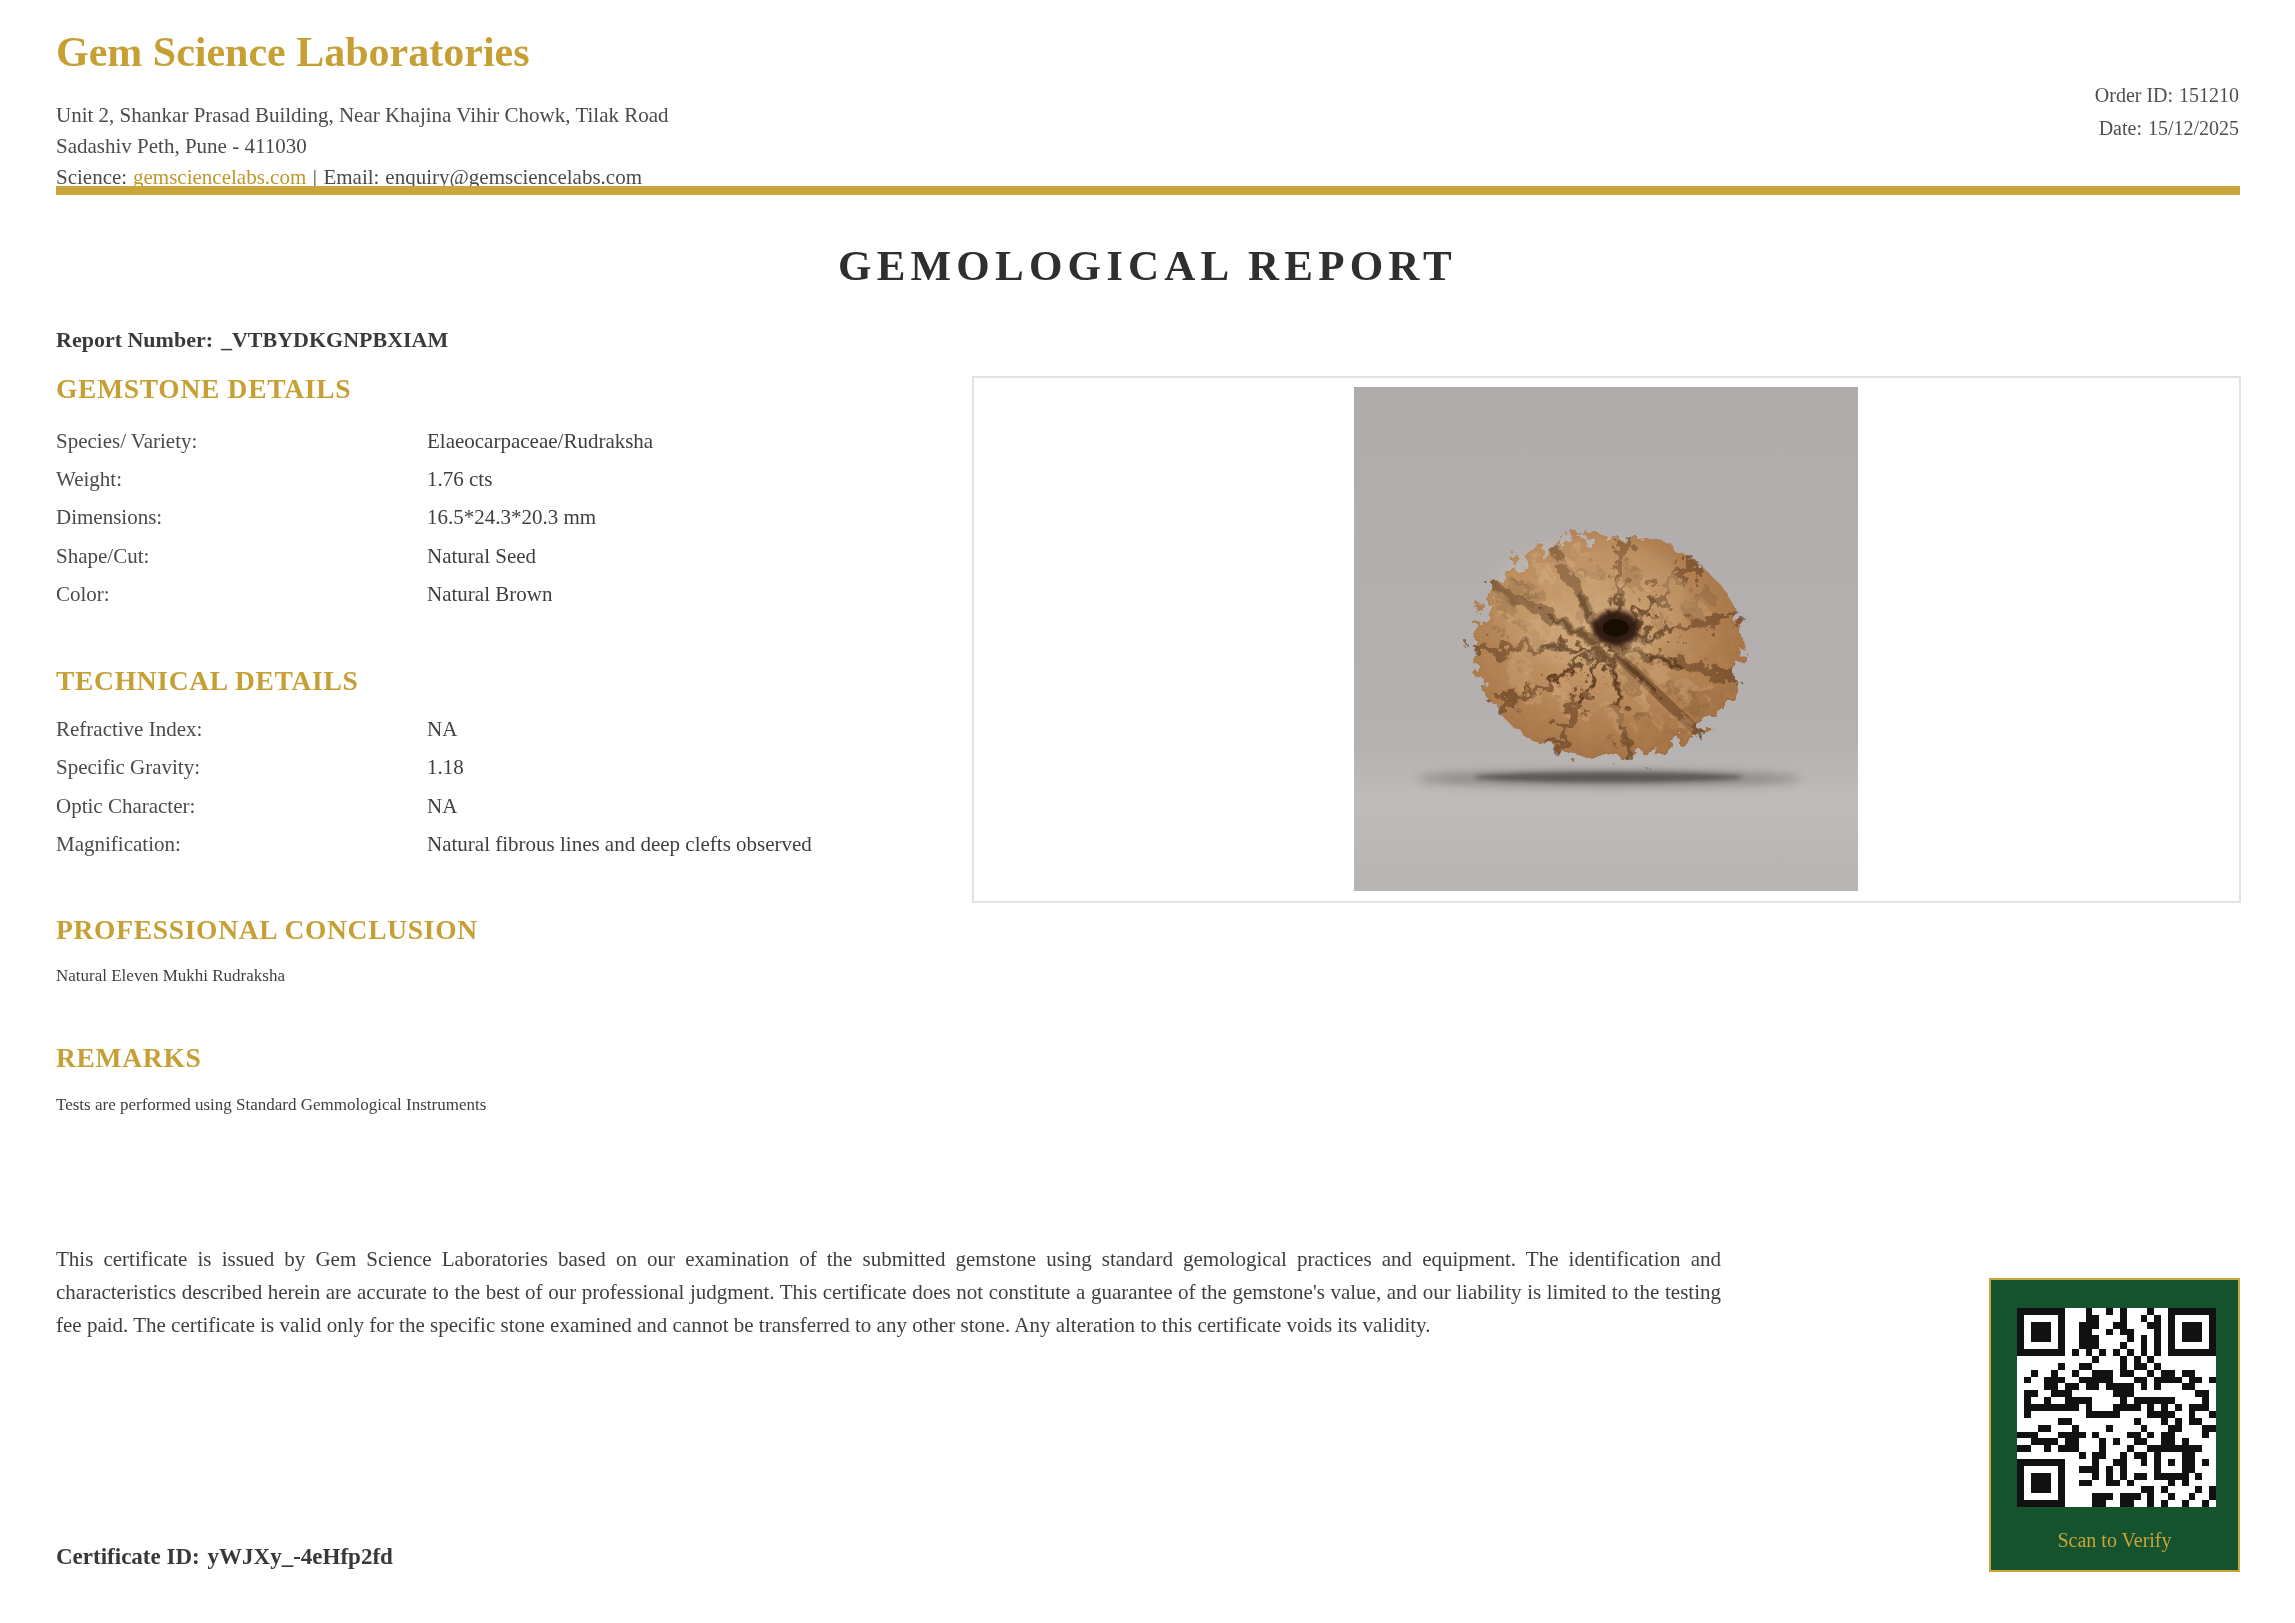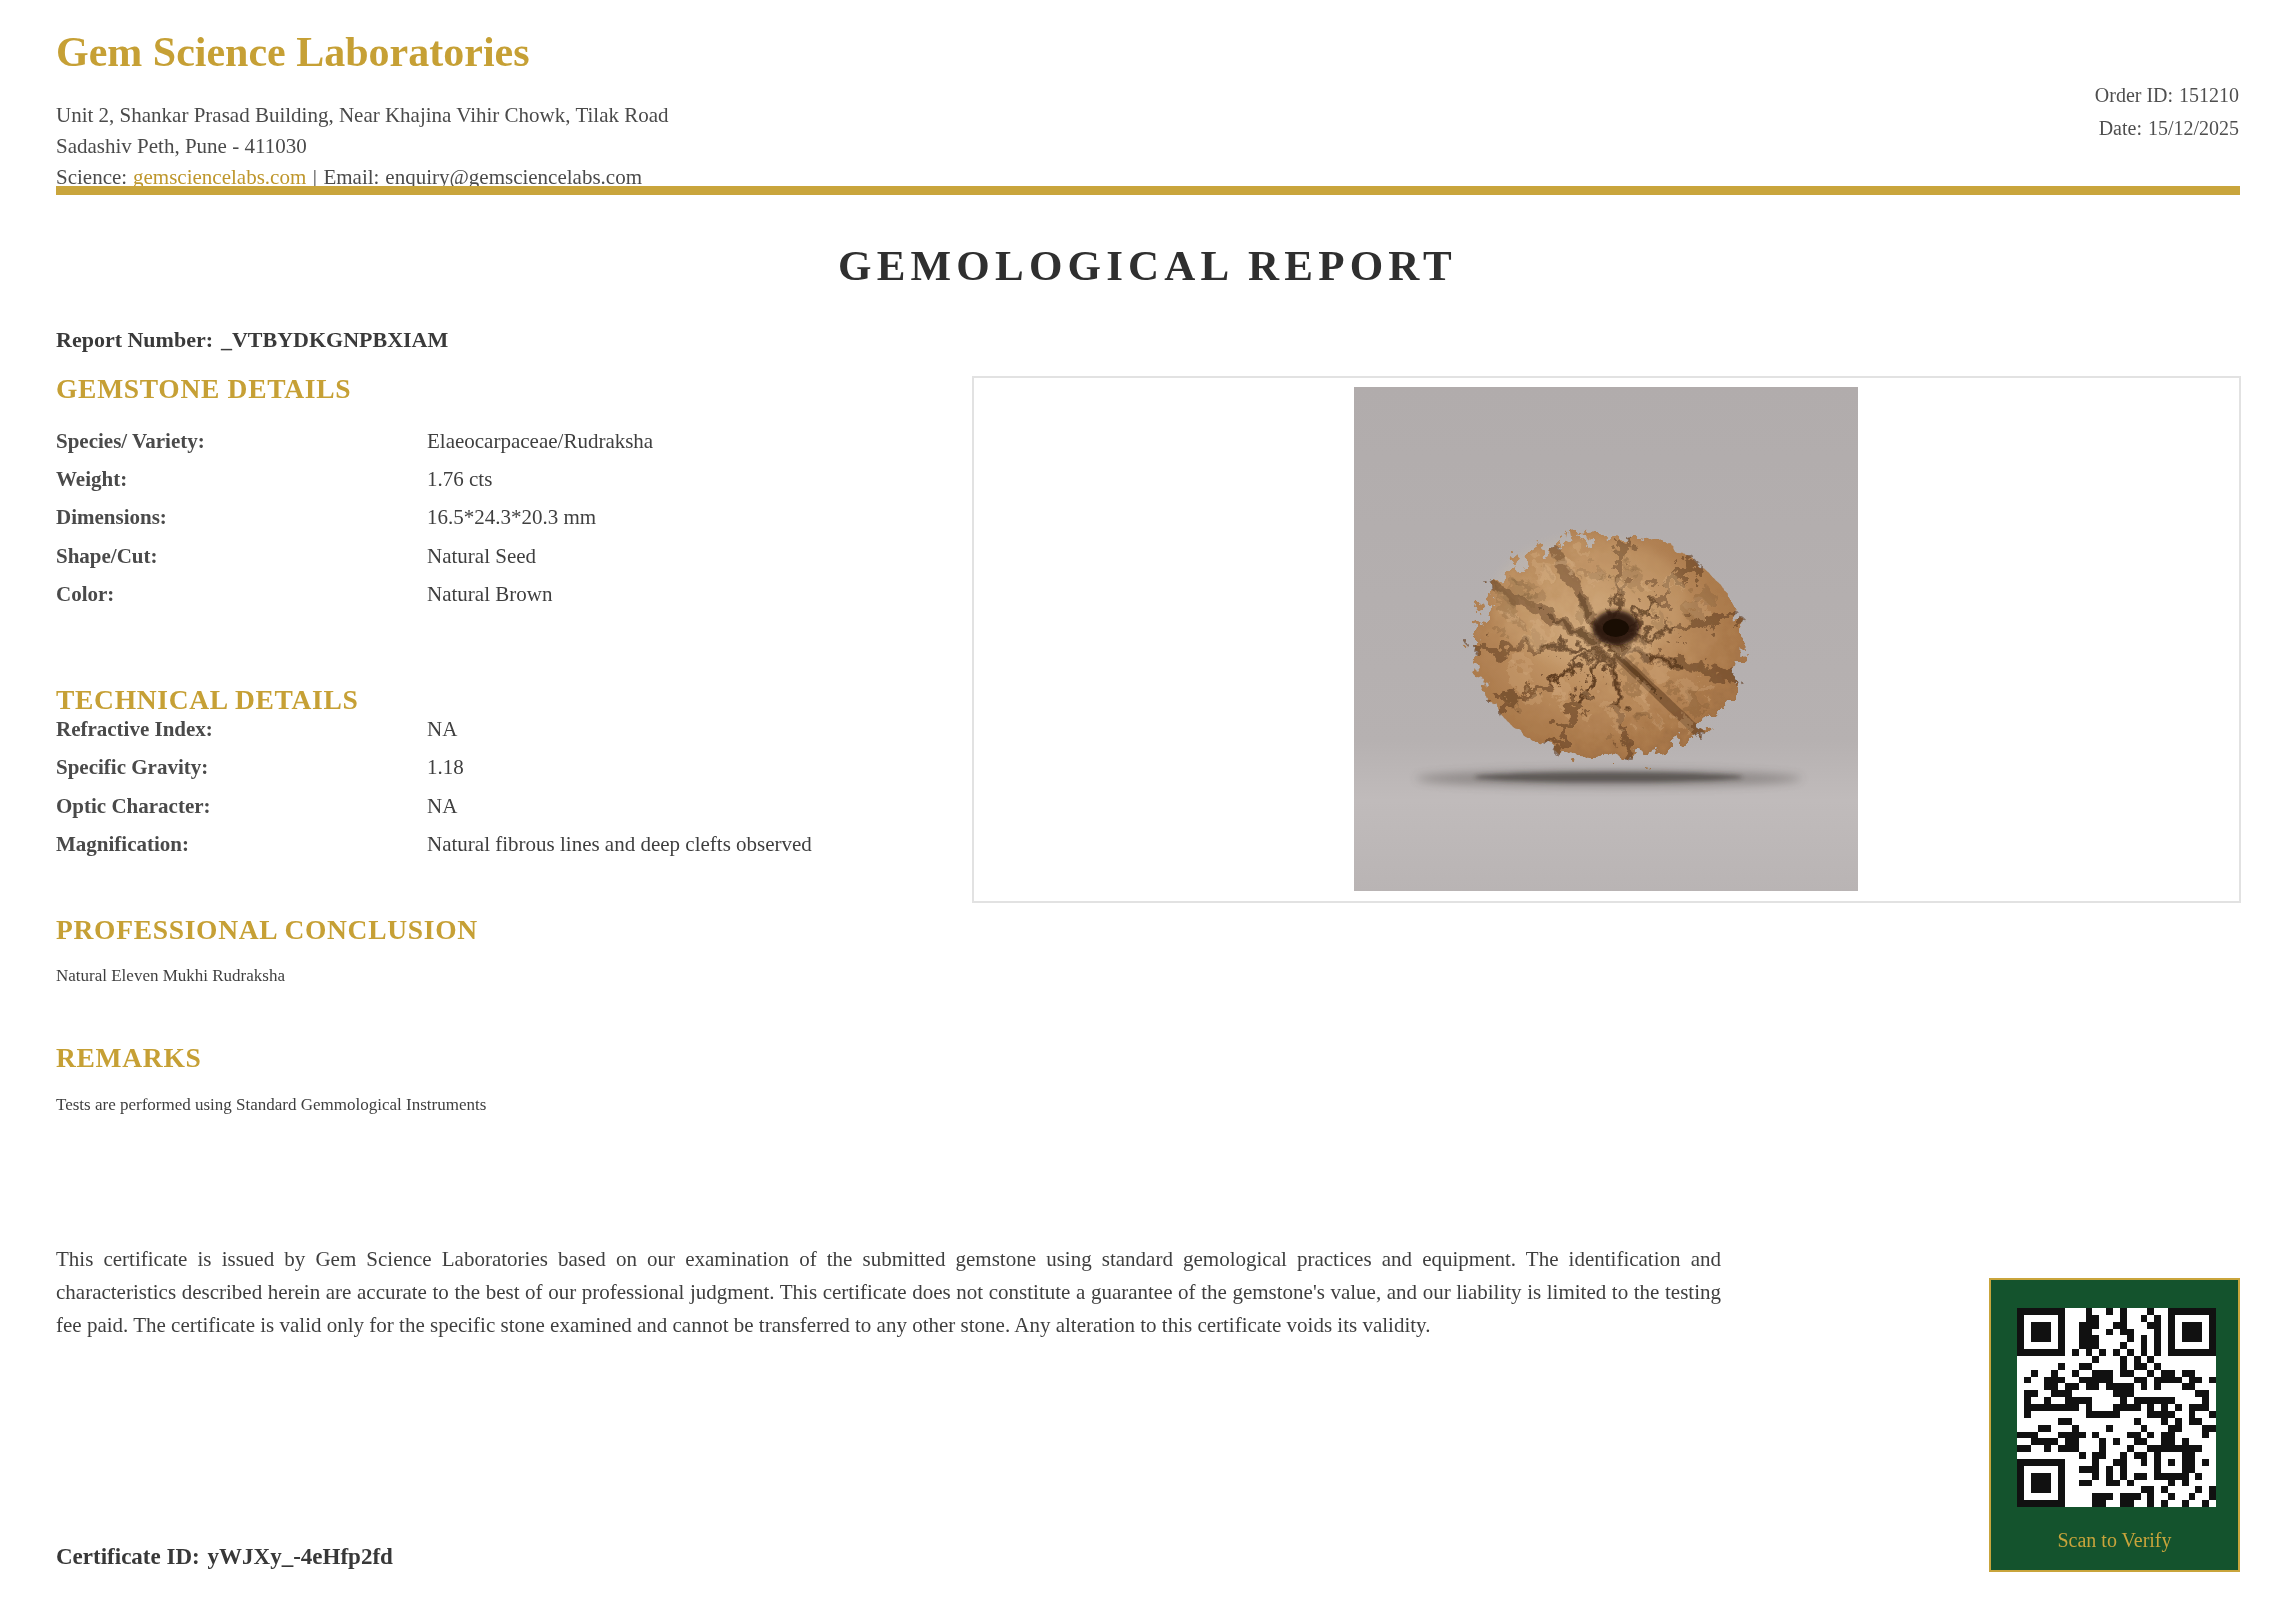--- a/index.html
+++ b/index.html
@@ -31,26 +31,26 @@
   
   .report-title{
     position:absolute;left:0;top:241px;width:100%;
     text-align:center;font-size:43px;font-weight:700;letter-spacing:5.2px;color:#2F2F2F;
   }
   .report-number{position:absolute;left:56px;top:327px;font-size:22px;font-weight:700;color:#3A3A3A;}
   .report-number .val{margin-left:7.9px;}
   
   .sec-head{position:absolute;left:56px;font-size:27.5px;font-weight:700;color:var(--gold);letter-spacing:0.7px;}
   .h-gem{top:373px;}
-  .h-tech{top:684px;}
+  .h-tech{top:665px;}
   .h-conc{top:914px;}
   .h-rem{top:1042px;}
   
   .drow{position:absolute;left:56px;width:910px;font-size:21px;}
-  .drow .dlabel{position:absolute;left:0;top:0;font-weight:700;color:#4A4A4A;}
+  .drow .dlabel{position:absolute;left:0;top:0;font-weight:400;color:#4A4A4A;}
   .drow .dvalue{position:absolute;left:371px;top:0;color:#3F3F3F;white-space:nowrap;}
   .g0{top:429px;} .g1{top:467px;} .g2{top:505px;} .g3{top:544px;} .g4{top:582px;}
   .t0{top:717px;} .t1{top:755px;} .t2{top:794px;} .t3{top:832px;}
   .plain-text{position:absolute;left:56px;font-size:17px;color:#3F3F3F;}
   .conc-text{top:966px;}
   .rem-text{top:1095px;}
   
   .photo-box{
     position:absolute;left:972px;top:376px;width:1269px;height:527px;
     background:#ffffff;border:2.6px solid #E2E2E2;

